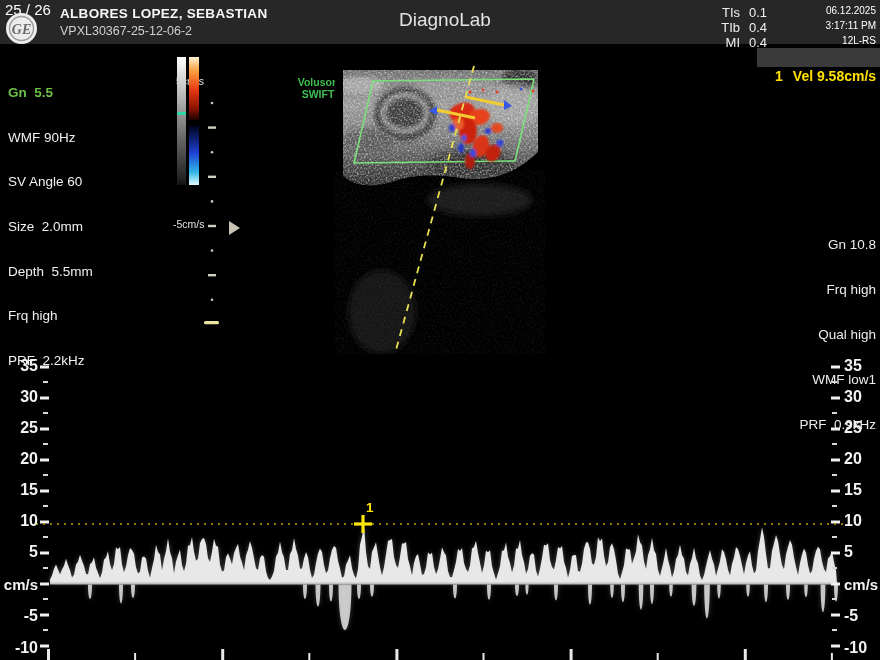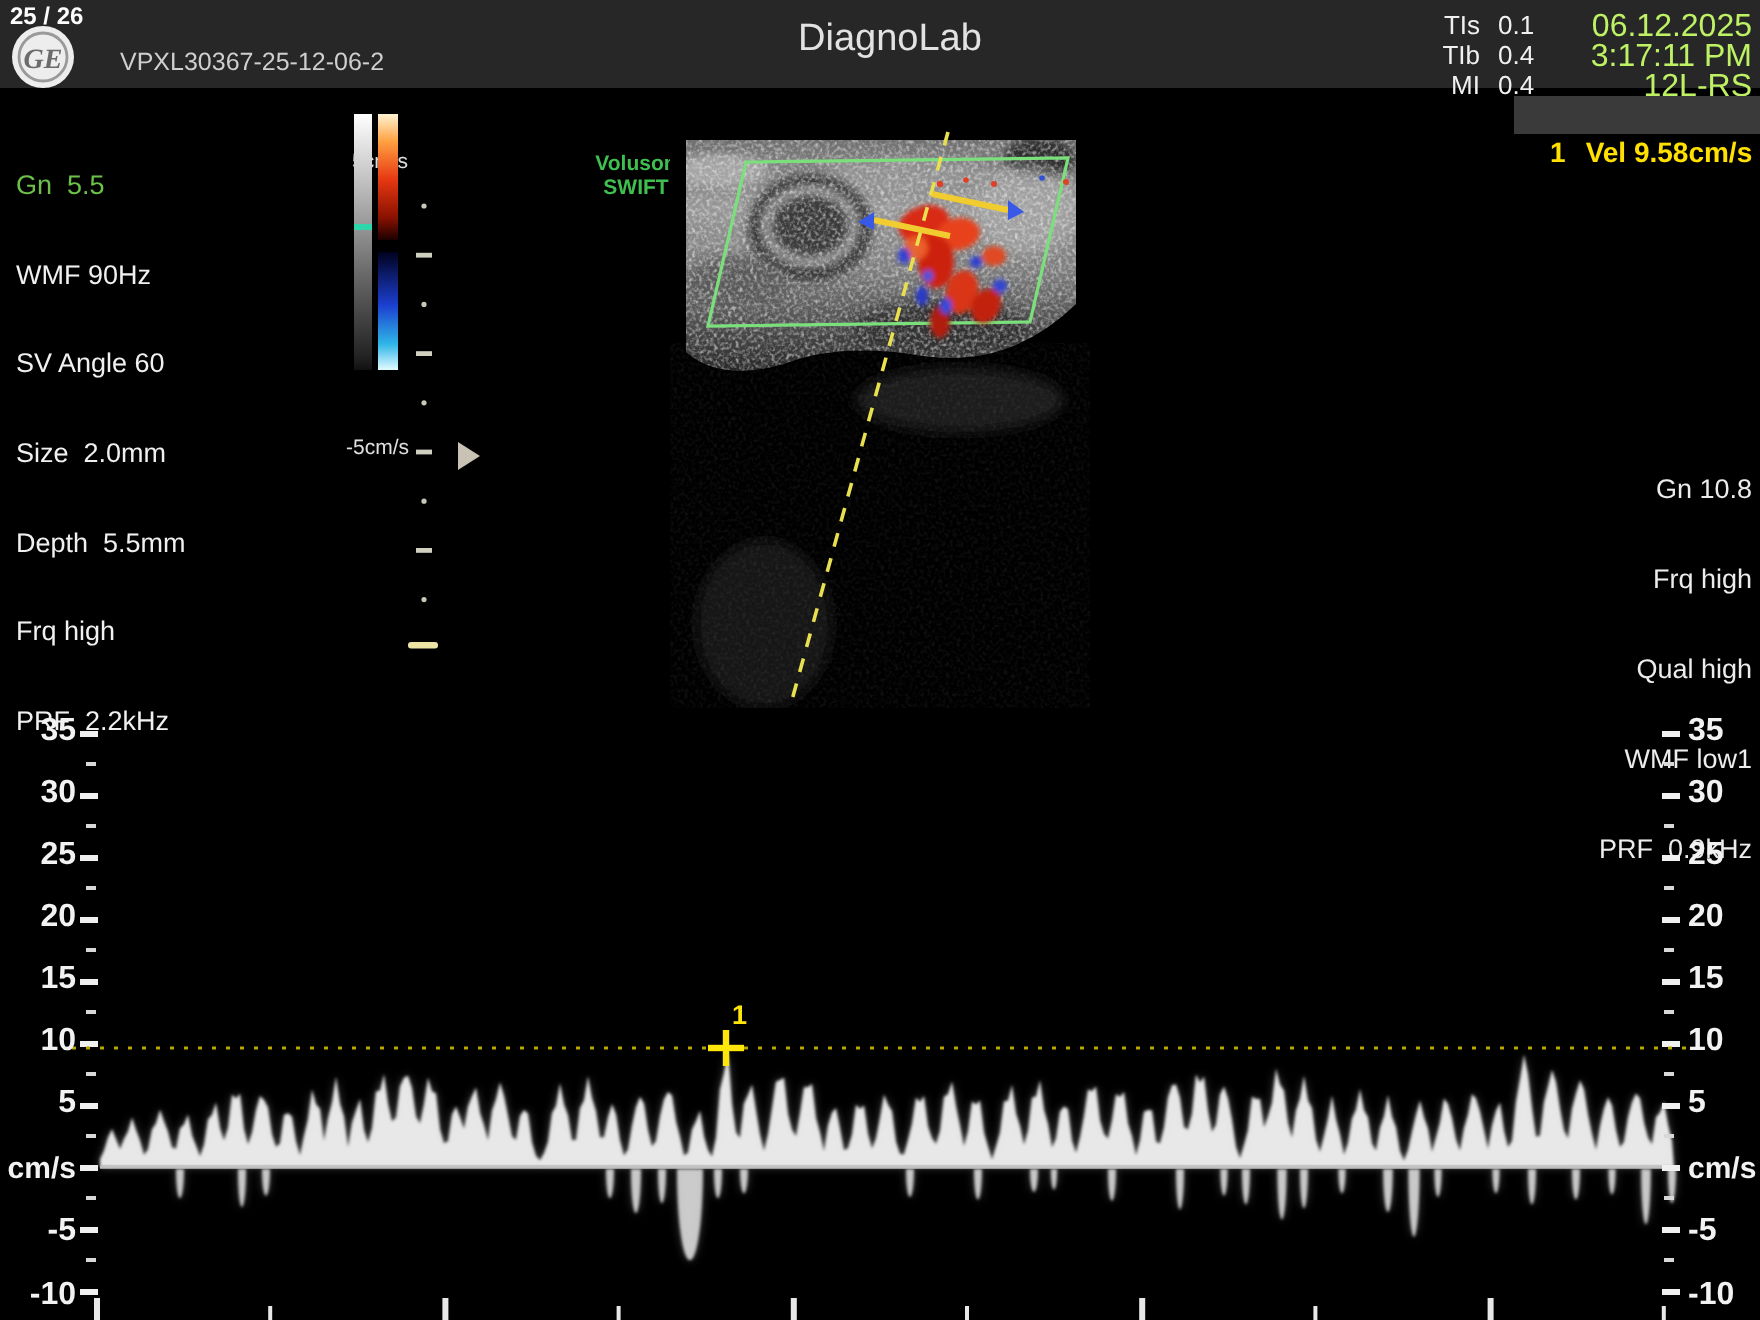--- a/index.html
+++ b/index.html
@@ -1,30 +1,30 @@
 <!DOCTYPE html>
 <html><head>
 <meta charset="utf-8">
 <style>
   html,body{margin:0;padding:0;background:#000;}
   .scr{position:relative;width:880px;height:660px;background:#000;overflow:hidden;
        font-family:"Liberation Sans","DejaVu Sans",sans-serif;color:#e8e8e8;}
   .abs{position:absolute;}
   
   .hdr{position:absolute;left:0;top:0;width:880px;height:44px;background:#272727;}
-  .frame{position:absolute;left:5px;top:1px;font-size:12px;font-weight:bold;color:#fdfdfd;}
+  .frame{position:absolute;left:5px;top:1px;font-size:15px;font-weight:normal;color:#fdfdfd;}
   .pname{position:absolute;left:60px;top:6px;font-size:13.5px;font-weight:bold;color:#f6f6f6;letter-spacing:.3px;}
   .pid{position:absolute;left:60px;top:24px;font-size:12.5px;color:#cfcfcf;}
   .fac{position:absolute;left:399px;top:9px;font-size:19px;color:#e2e2e2;}
   .idxrow{position:absolute;right:103px;width:120px;display:flex;justify-content:flex-end;font-size:13px;color:#f0f0f0;}
   .idxrow .v{display:inline-block;width:28px;text-align:left;margin-left:9px;}
-  .dtrow{position:absolute;right:4px;width:140px;text-align:right;font-size:16px;color:#bef264;}
+  .dtrow{position:absolute;right:4px;width:140px;text-align:right;font-size:10px;color:#ffffff;}
   
   .lp{position:absolute;left:8px;top:56px;font-size:13.5px;line-height:14.9px;color:#f0f0f0;white-space:pre;}
-  .lp .gn{color:#6cc04a;font-weight:normal;}
+  .lp .gn{color:#6cc04a;font-weight:bold;}
   
   .anno{position:absolute;left:37px;top:59px;font-size:27px;font-weight:bold;color:#f2d604;
         letter-spacing:.5px;z-index:30;text-shadow:1px 2px 2px rgba(0,0,0,.85);white-space:pre;}
   
   .cbl{position:absolute;font-size:10.5px;color:#e0e0e0;margin-top:32px;}
   .graybar{position:absolute;left:177px;top:57px;width:9px;height:128px;
            background:linear-gradient(#ffffff,#b8b8b8 30%,#6a6a6a 62%,#222 95%,#111);}
   .graytick{position:absolute;left:177px;top:112px;width:9px;height:3px;background:#2fd6ac;}
   .redbar{position:absolute;left:189px;top:57px;width:10px;height:63px;
           background:linear-gradient(#fff3d2,#ffa040 22%,#e63812 52%,#8a1200 82%,#1c0000);}
@@ -49,20 +49,21 @@
 
 <div class="scr">
 
   <div class="hdr"></div>
   <div class="frame">25 / 26</div>
   <svg class="abs" style="left:5px;top:12px;" width="33" height="33" viewBox="0 0 33 33">
     <circle cx="16.5" cy="16.5" r="15.5" fill="#ededed"></circle>
     <circle cx="16.5" cy="16.5" r="12" fill="none" stroke="#9a9a9a" stroke-width="1.4"></circle>
     <text x="16.5" y="22" text-anchor="middle" font-family="Liberation Serif, DejaVu Serif, serif" font-style="italic" font-weight="bold" font-size="14" fill="#6b6b6b">GE</text>
   </svg>
+  <div class="pname">ALBORES LOPEZ, SEBASTIAN</div>
   <div class="pid">VPXL30367-25-12-06-2</div>
   <div class="fac">DiagnoLab</div>
 
   <div class="idxrow" style="top:5px;">
     <span>TIs</span>
       <span class="v">0.1</span>
     </div>
   <div class="idxrow" style="top:20px;">
     <span>TIb</span>
       <span class="v">0.4</span>

